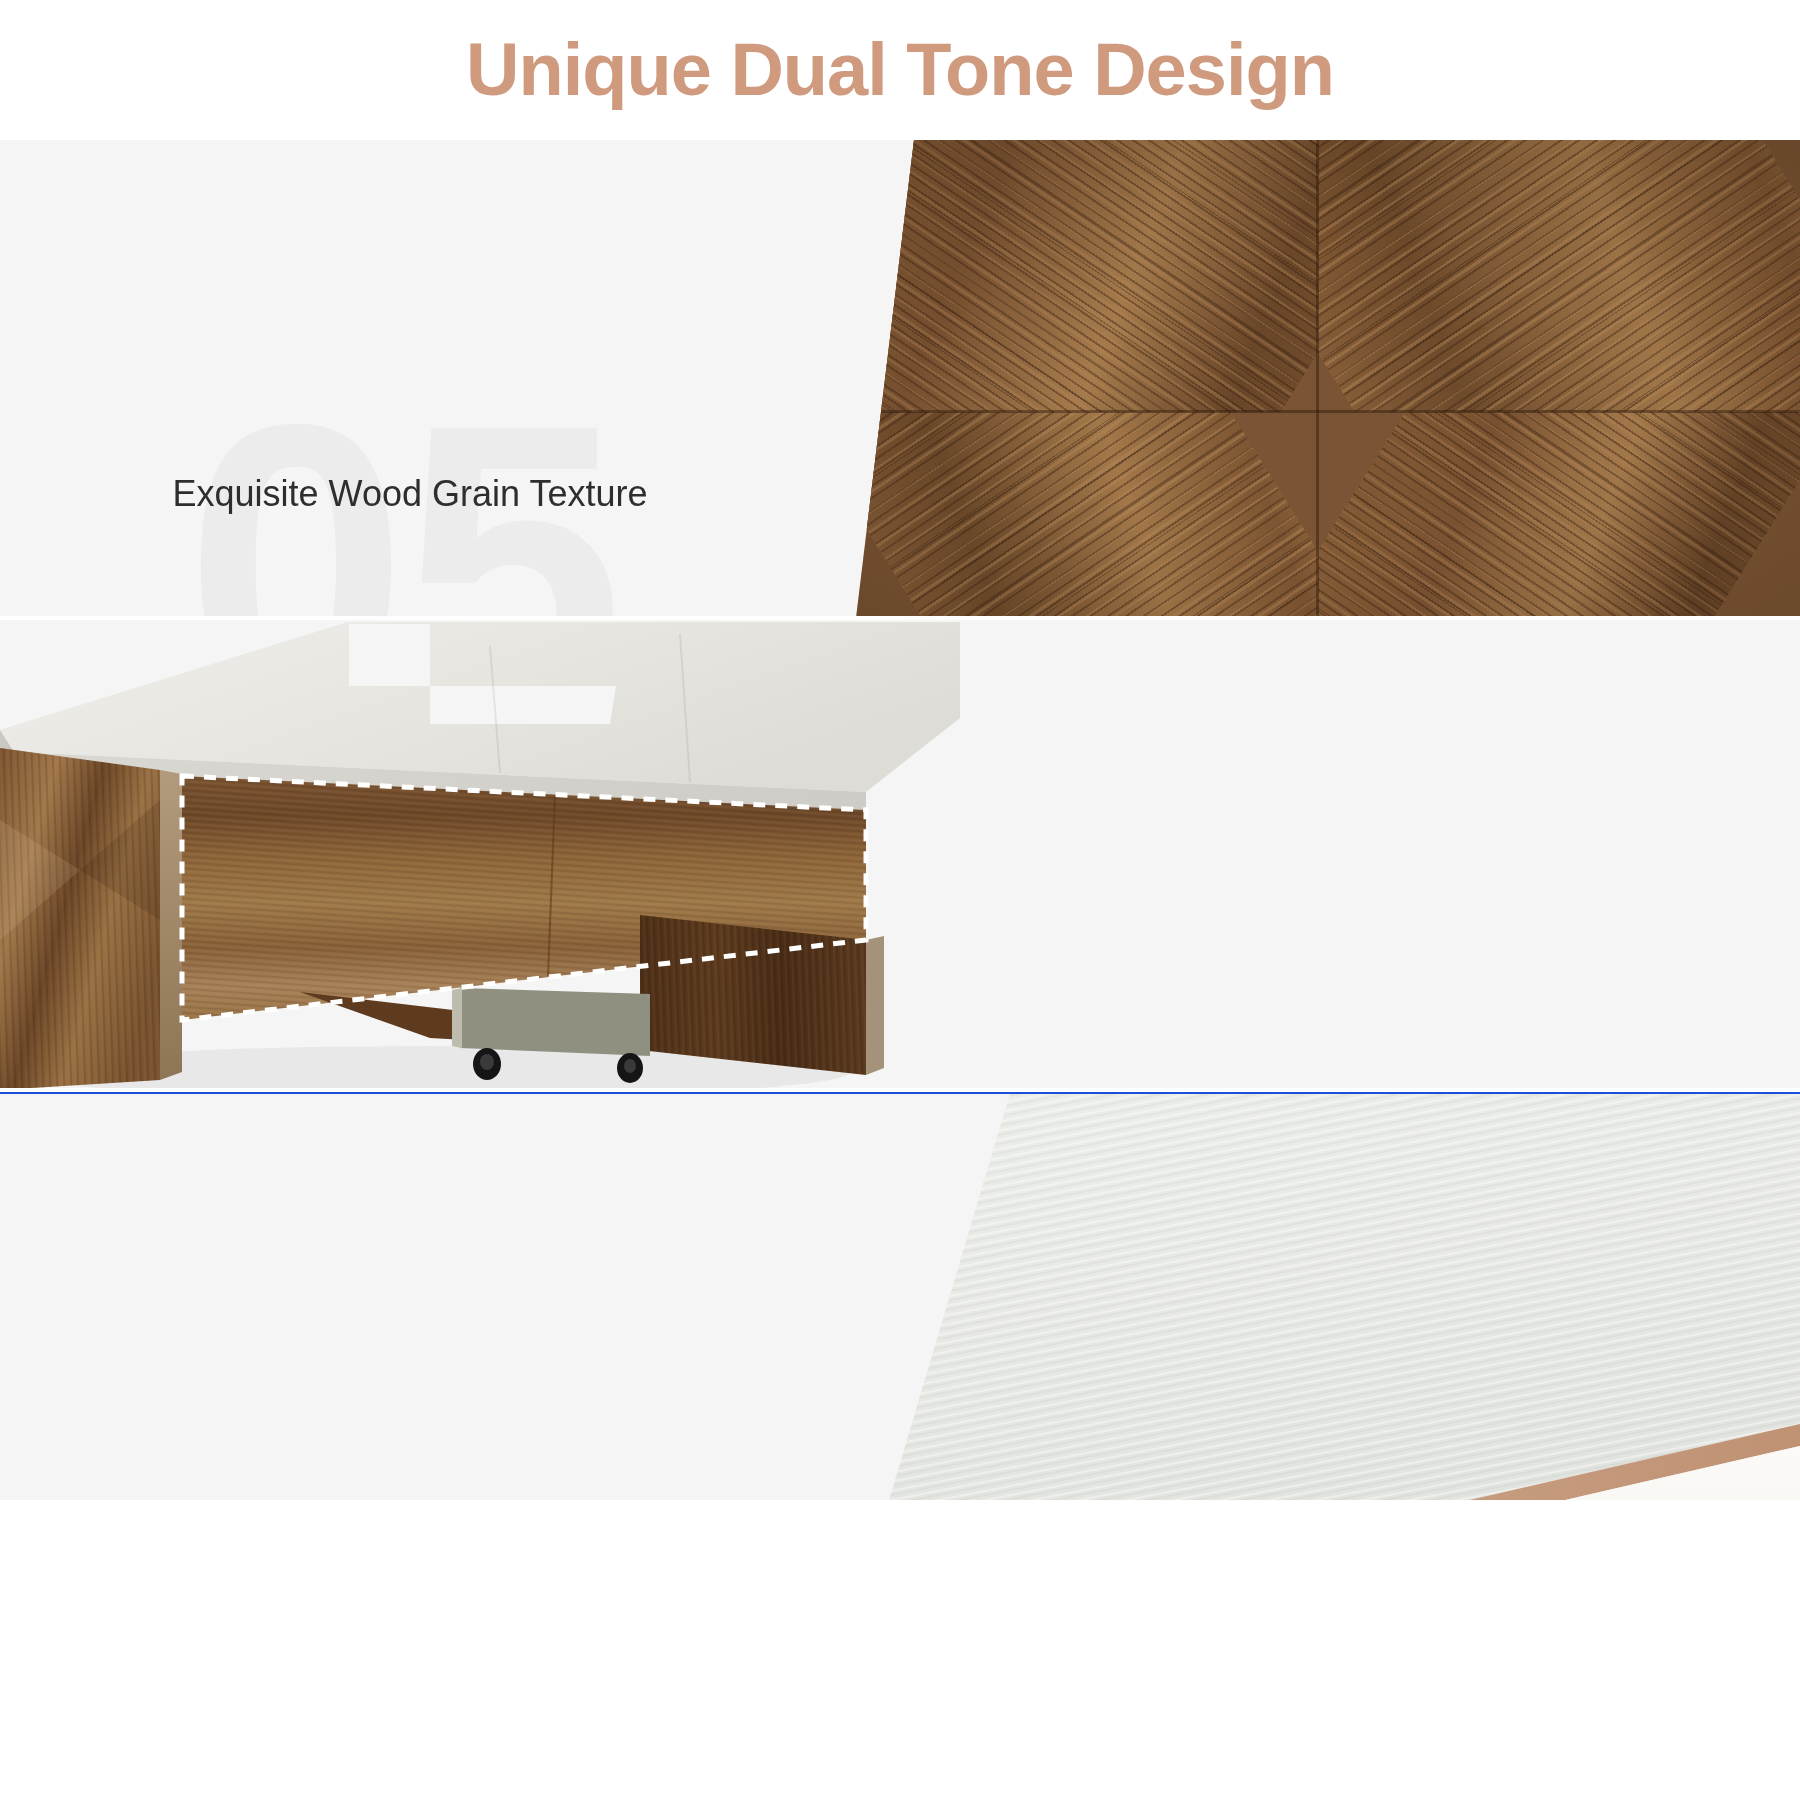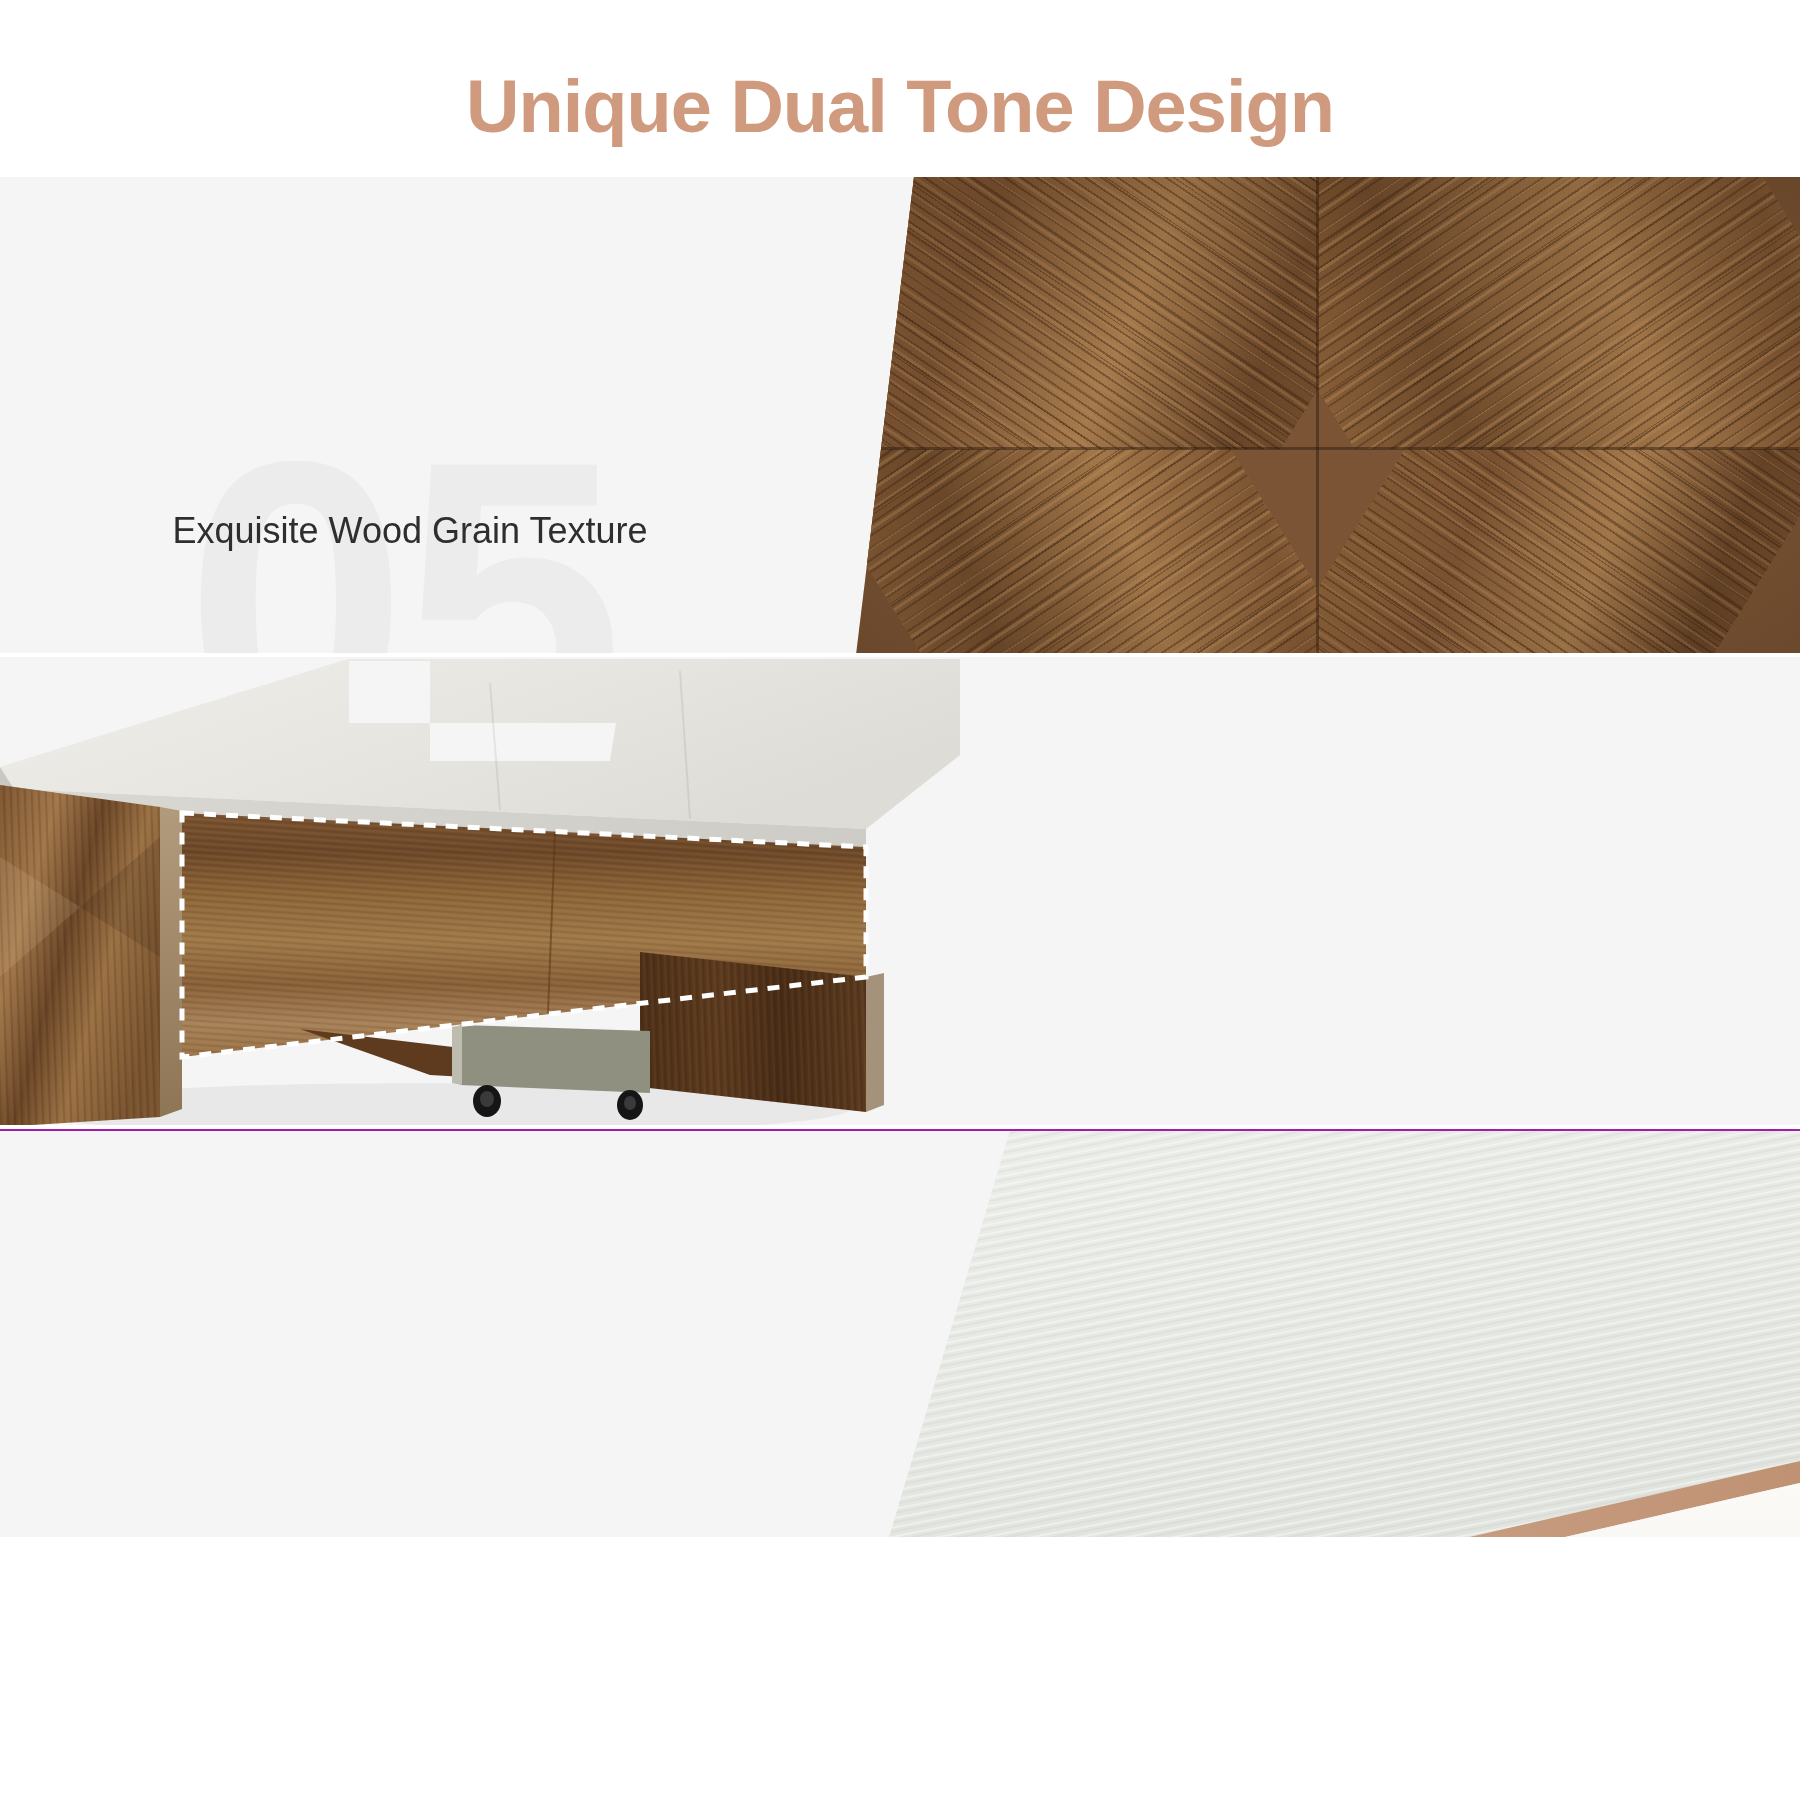--- a/index.html
+++ b/index.html
@@ -3,21 +3,21 @@
 <meta charset="utf-8">
 <title>Unique Dual Tone Design</title>
 <style>
   html,body{margin:0;padding:0;}
   body{
     width:1800px;height:1800px;
     background:#ffffff;
     font-family:"Liberation Sans", sans-serif;
     overflow:hidden;
   }
-  .page{position:relative;width:1800px;height:1500px;background:#a21caf;overflow:hidden;margin-top:37px;}
+  .page{position:relative;width:1800px;height:1500px;background:#1d4ed8;overflow:hidden;}
 
   
   .header{
     position:absolute;left:0;top:0;width:1800px;height:140px;
     background:#ffffff;
     display:flex;align-items:center;justify-content:center;
   }
   .header-title{
     font-size:74px;font-weight:bold;letter-spacing:-1px;
     color:#cf9a7e;line-height:1;white-space:nowrap;

